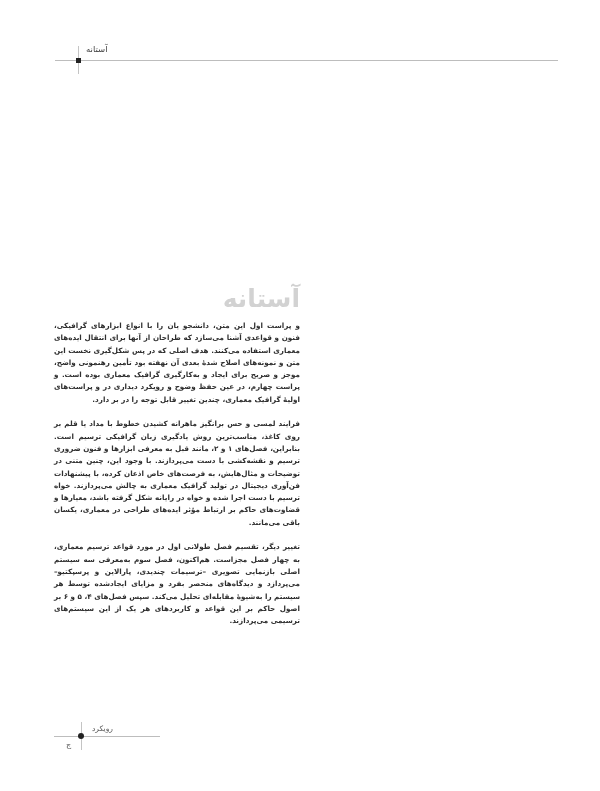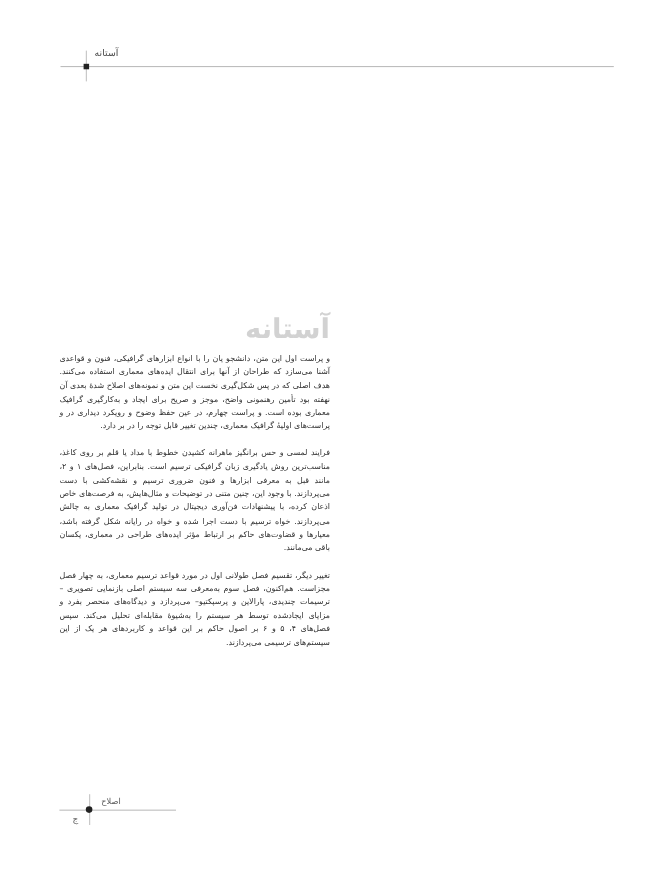--- a/index.html
+++ b/index.html
@@ -5,21 +5,21 @@
   html, body { margin:0; padding:0; }
   body { width:600px; height:791px; background:#ffffff; position:relative; overflow:hidden;
          font-family: "DejaVu Sans", "Liberation Sans", sans-serif; color:#2a2a2a; }
   .hline { position:absolute; height:1px; background:#bdbdbd; }
   .vline { position:absolute; width:1px; background:#c4c4c4; }
   .dot { position:absolute; background:#222; }
   .running-head { position:absolute; top:44px; left:86px; font-size:8.5px; color:#444; direction:rtl; }
   .chapter-title { position:absolute; top:284px; left:208px; width:92px; text-align:right;
                    font-size:25px; font-weight:bold; color:#d2d2d2; direction:rtl; letter-spacing:-0.5px; }
   .body-text { position:absolute; top:320px; left:54px; width:246px; direction:rtl; text-align:justify;
-               font-size:7.2px; line-height:12.3px; color:#2f2f2f; }
+               font-size:7.2px; line-height:12.3px; color:#2f2f2f;font-weight:bold; }
   .body-text p { margin:0 0 12.3px 0; }
   .foot-label { position:absolute; top:724px; left:92px; font-size:7.5px; color:#555; direction:rtl; }
   .page-num { position:absolute; top:740px; left:66px; font-size:8px; color:#555; }
 </style>
 </head>
 <body>
 
 <div class="hline" style="top:60px; left:55px; width:503px;"></div>
 <div class="vline" style="top:46px; left:78px; height:28px;"></div>
 <div class="dot" style="top:58px; left:76px; width:5px; height:5px;"></div>
@@ -29,14 +29,14 @@
 
 <div class="body-text">
   <p>و پراست اول این متن، دانشجو یان را با انواع ابزارهای گرافیکی، فنون و قواعدی آشنا می‌سازد که طراحان از آنها برای انتقال ایده‌های معماری استفاده می‌کنند. هدف اصلی که در پس شکل‌گیری نخست این متن و نمونه‌های اصلاح شدهٔ بعدی آن نهفته بود تأمین رهنمونی واضح، موجز و صریح برای ایجاد و به‌کارگیری گرافیک معماری بوده است. و پراست چهارم، در عین حفظ وضوح و رویکرد دیداری در و پراست‌های اولیهٔ گرافیک معماری، چندین تغییر قابل توجه را در بر دارد.</p>
   <p>فرایند لمسی و حس برانگیز ماهرانه کشیدن خطوط با مداد یا قلم بر روی کاغذ، مناسب‌ترین روش یادگیری زبان گرافیکی ترسیم است. بنابراین، فصل‌های ۱ و ۲، مانند قبل به معرفی ابزارها و فنون ضروری ترسیم و نقشه‌کشی با دست می‌پردازند. با وجود این، چنین متنی در توضیحات و مثال‌هایش، به فرصت‌های خاص اذعان کرده، با پیشنهادات فن‌آوری دیجیتال در تولید گرافیک معماری به چالش می‌پردازند. خواه ترسیم با دست اجرا شده و خواه در رایانه شکل گرفته باشد، معیارها و قضاوت‌های حاکم بر ارتباط مؤثر ایده‌های طراحی در معماری، یکسان باقی می‌مانند.</p>
   <p>تغییر دیگر، تقسیم فصل طولانی اول در مورد قواعد ترسیم معماری، به چهار فصل مجزاست. هم‌اکنون، فصل سوم به‌معرفی سه سیستم اصلی بازنمایی تصویری –ترسیمات چندیدی، پارالاین و پرسپکتیو– می‌پردازد و دیدگاه‌های منحصر بفرد و مزایای ایجادشده توسط هر سیستم را به‌شیوهٔ مقابله‌ای تحلیل می‌کند. سپس فصل‌های ۴، ۵ و ۶ بر اصول حاکم بر این قواعد و کاربردهای هر یک از این سیستم‌های ترسیمی می‌پردازند.</p>
 </div>
 
 <div class="hline" style="top:736px; left:54px; width:106px;"></div>
 <div class="vline" style="top:722px; left:81px; height:28px;"></div>
 <div class="dot" style="top:733px; left:78px; width:6px; height:6px; border-radius:50%;"></div>
-<div class="foot-label">اصلاح</div>
+<div class="foot-label">رویکرد</div>
 <div class="page-num">ج</div>
 
 </body></html>

